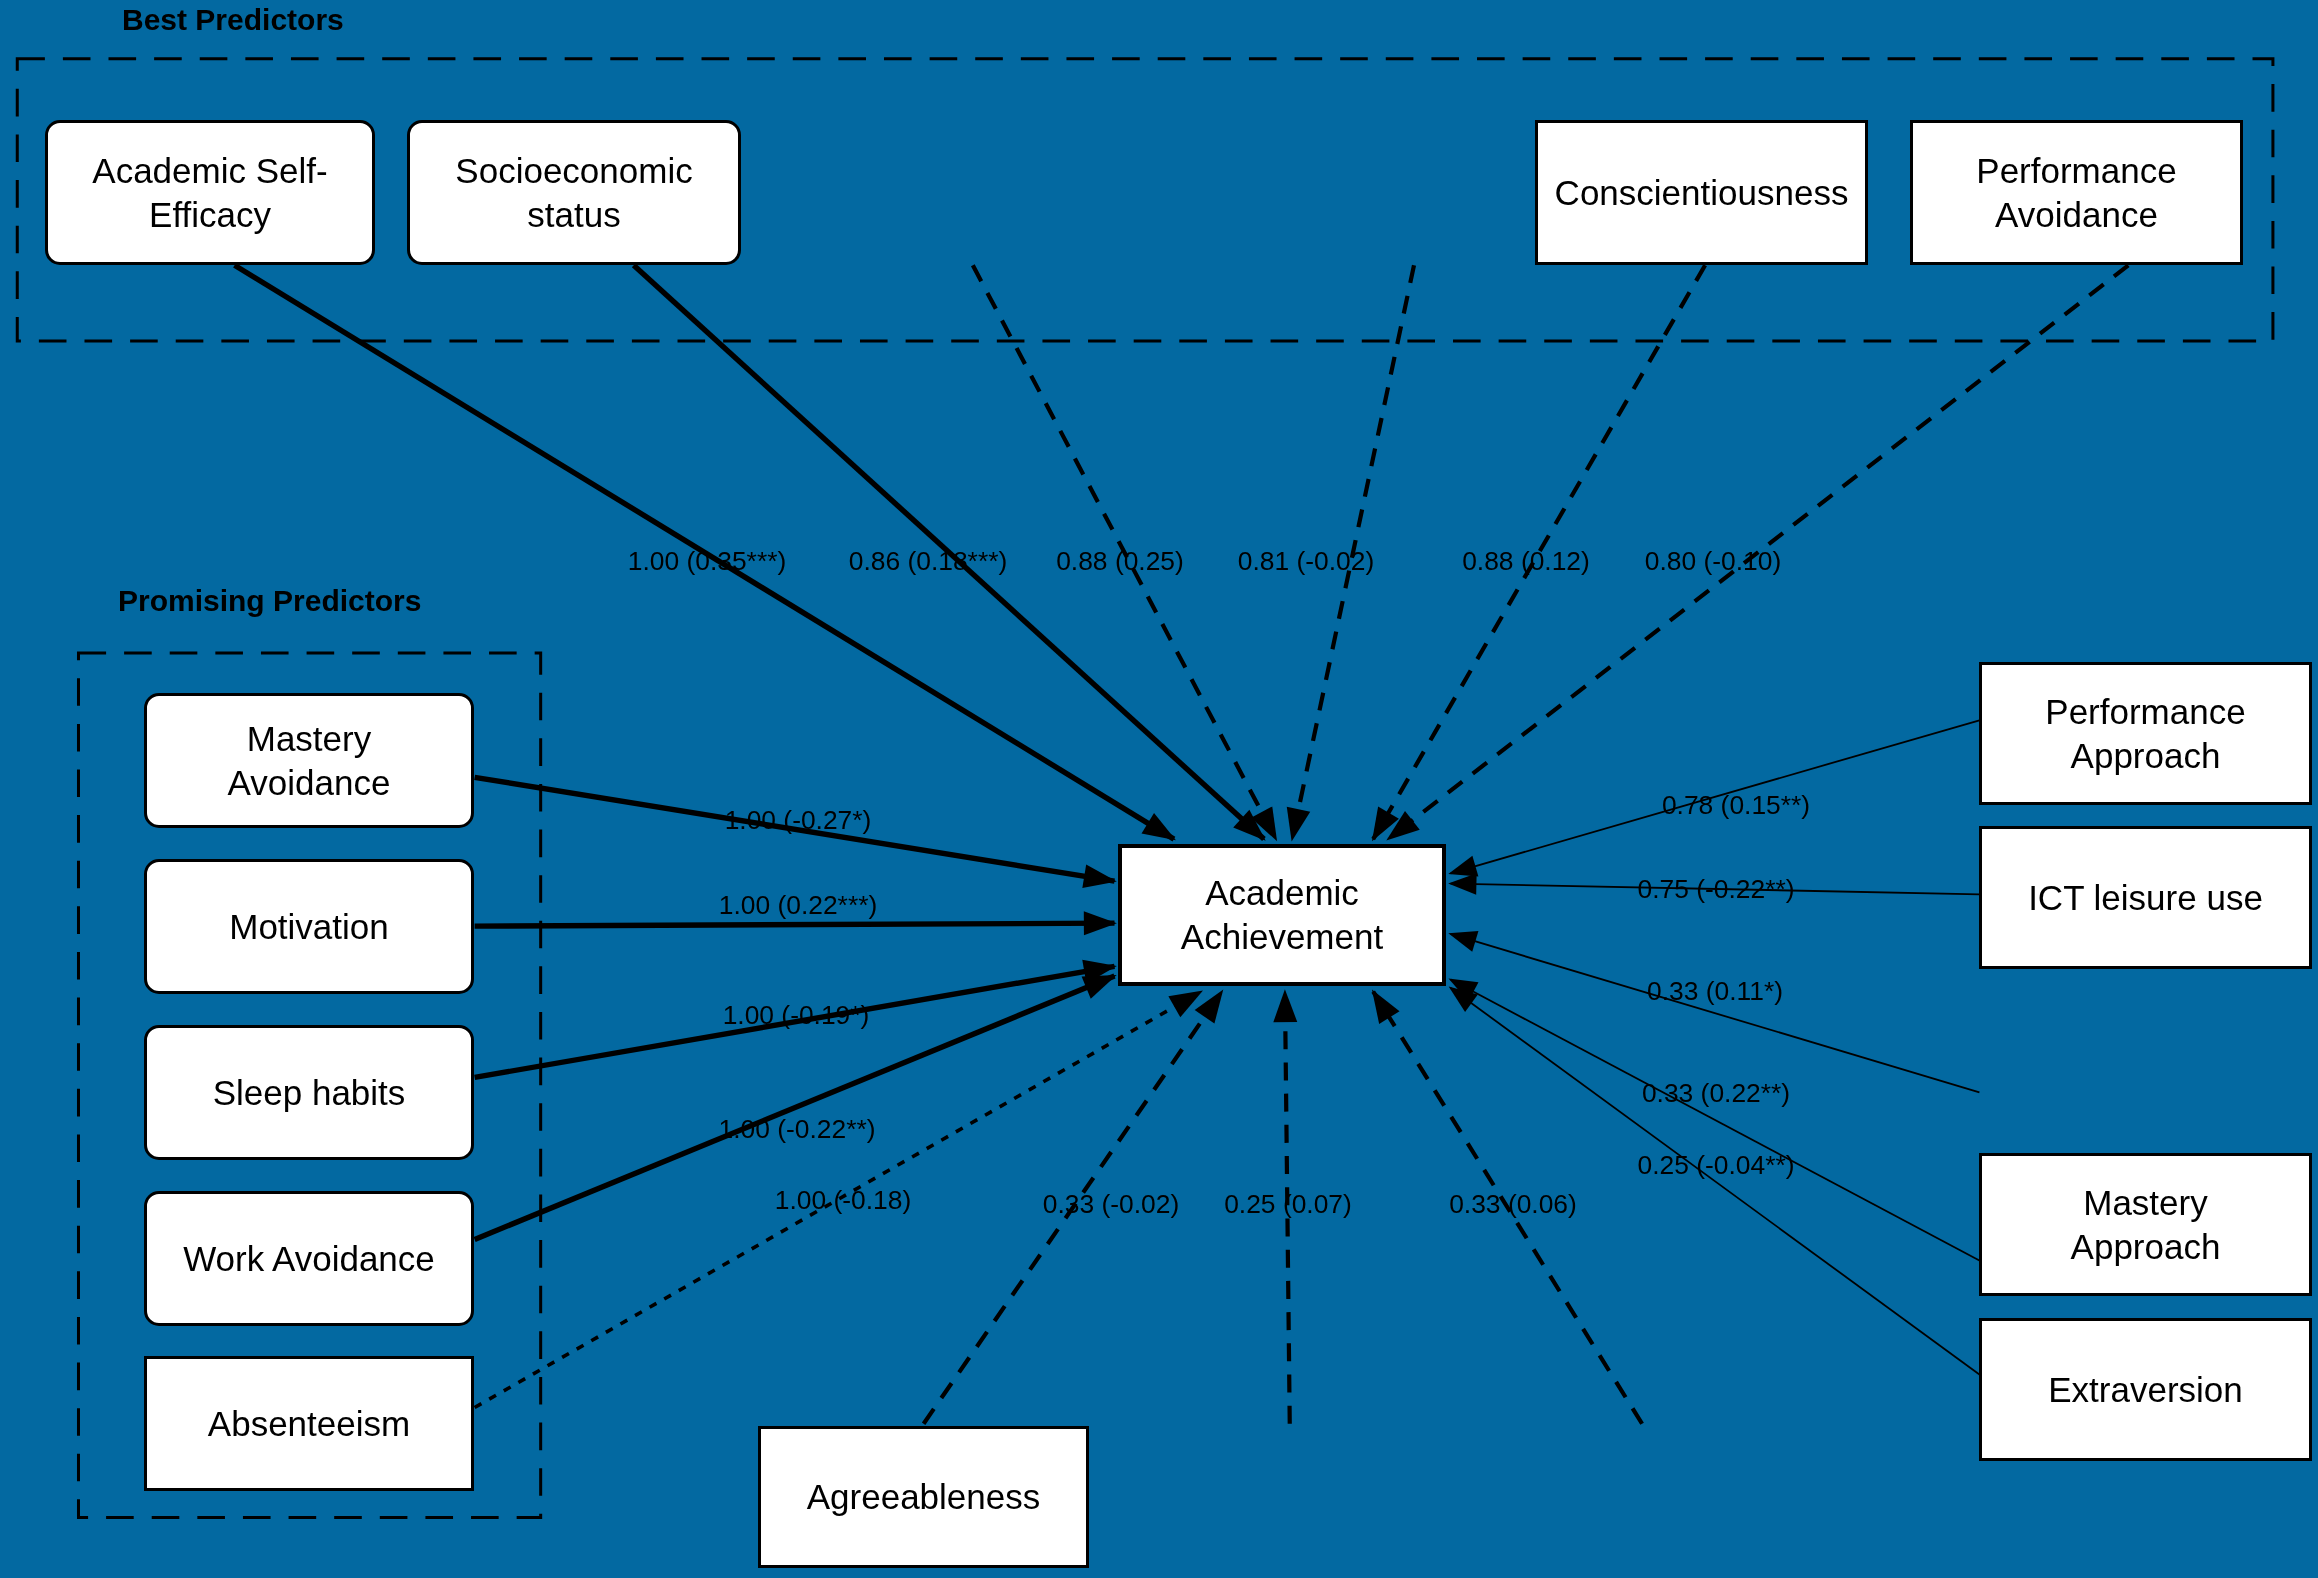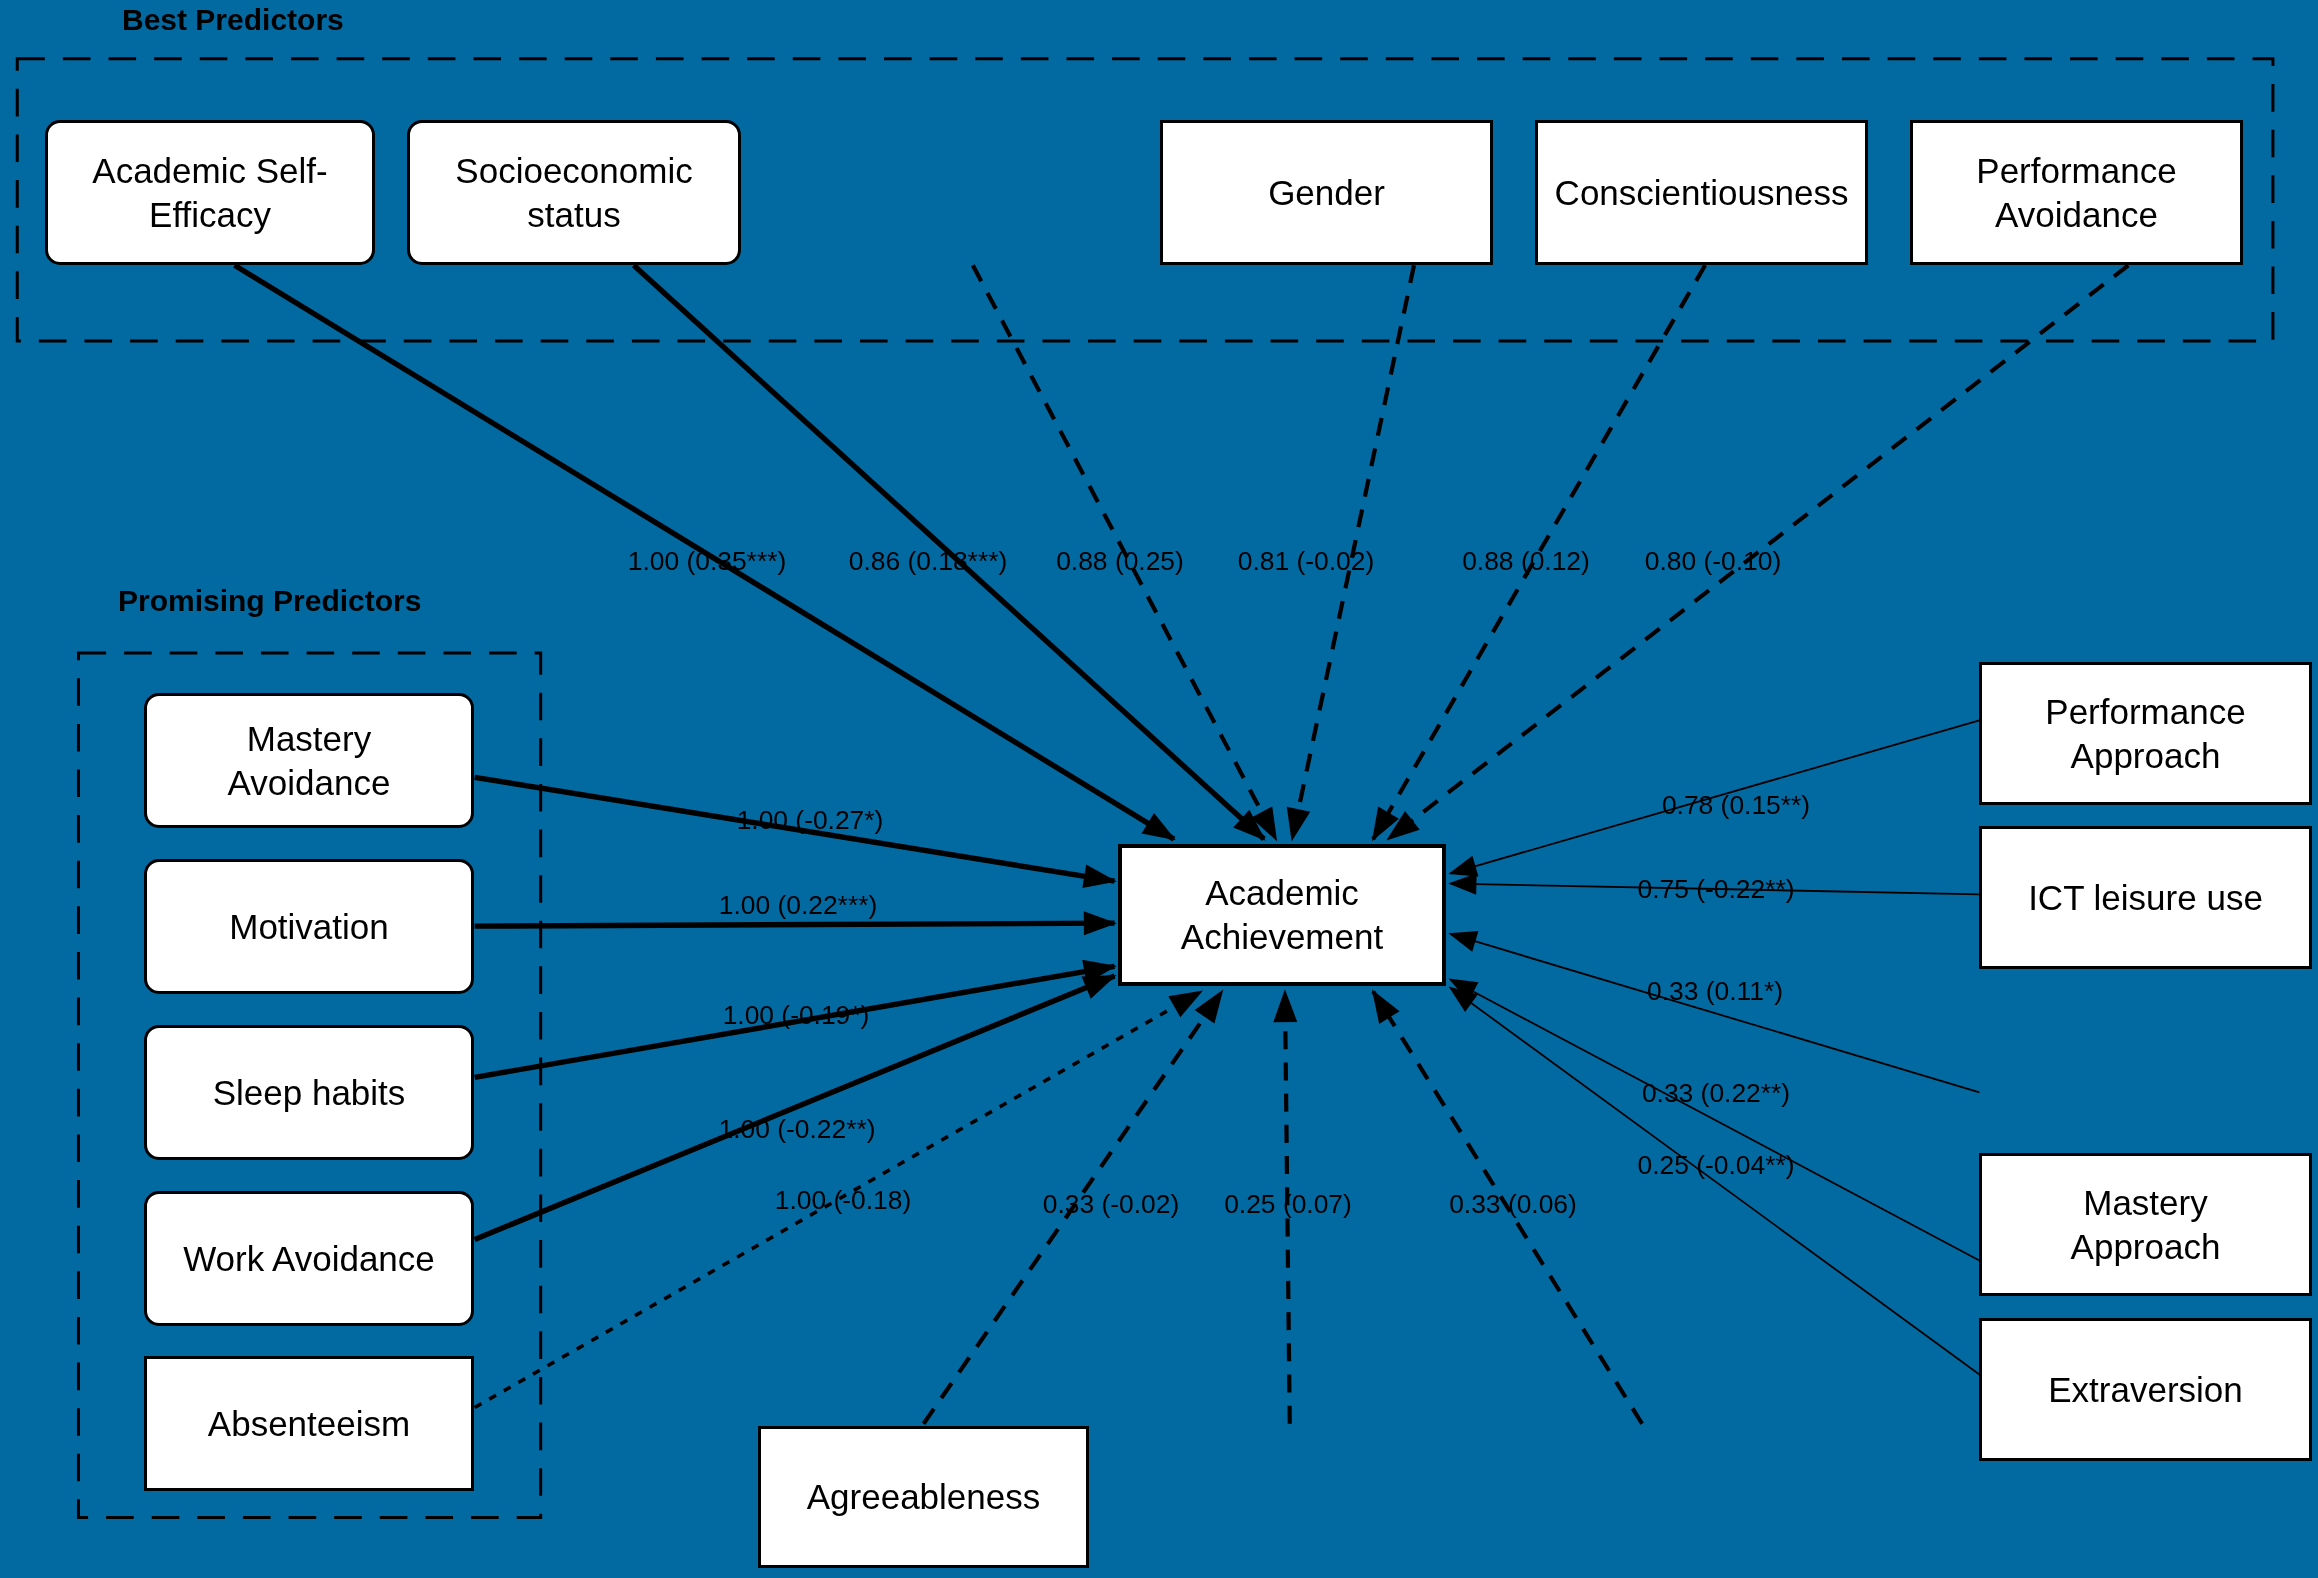--- a/index.html
+++ b/index.html
@@ -63,21 +63,20 @@
     <line class="t" x1="3297" y1="2290" x2="2416" y2="1646" marker-end="url(#aht)"></line>
   </svg>
 
   <div class="gtitle" style="left:122px;top:3px;">Best Predictors</div>
   <div class="gtitle" style="left:118px;top:584px;">Promising Predictors</div>
 
   <div class="node b" style="left:45px;top:120px;width:330px;height:145px;">Academic Self-
 Efficacy</div>
   <div class="node b" style="left:407px;top:120px;width:334px;height:145px;">Socioeconomic
 status</div>
-  <div class="node" style="left:1160px;top:120px;width:333px;height:145px;">Gender</div>
   <div class="node" style="left:1535px;top:120px;width:333px;height:145px;">Conscientiousness</div>
   <div class="node" style="left:1910px;top:120px;width:333px;height:145px;">Performance
 Avoidance</div>
 
   <div class="node b" style="left:144px;top:693px;width:330px;height:135px;">Mastery
 Avoidance</div>
   <div class="node b" style="left:144px;top:859px;width:330px;height:135px;">Motivation</div>
   <div class="node b" style="left:144px;top:1025px;width:330px;height:135px;">Sleep habits</div>
   <div class="node b" style="left:144px;top:1191px;width:330px;height:135px;">Work Avoidance</div>
   <div class="node" style="left:144px;top:1356px;width:330px;height:135px;">Absenteeism</div>
@@ -94,21 +93,21 @@
 
   <div class="node" style="left:758px;top:1426px;width:331px;height:142px;">Agreeableness</div>
 
   <div class="coef" style="left:707px;top:561px;">1.00 (0.35***)</div>
   <div class="coef" style="left:928px;top:561px;">0.86 (0.18***)</div>
   <div class="coef" style="left:1120px;top:561px;">0.88 (0.25)</div>
   <div class="coef" style="left:1306px;top:561px;">0.81 (-0.02)</div>
   <div class="coef" style="left:1526px;top:561px;">0.88 (0.12)</div>
   <div class="coef" style="left:1713px;top:561px;">0.80 (-0.10)</div>
 
-  <div class="coef" style="left:798px;top:820px;margin-left:12px;">1.00 (-0.27*)</div>
+  <div class="coef" style="left:798px;top:820px;">1.00 (-0.27*)</div>
   <div class="coef" style="left:798px;top:905px;">1.00 (0.22***)</div>
   <div class="coef" style="left:796px;top:1015px;">1.00 (-0.19*)</div>
   <div class="coef" style="left:797px;top:1129px;">1.00 (-0.22**)</div>
   <div class="coef" style="left:843px;top:1200px;">1.00 (-0.18)</div>
 
   <div class="coef" style="left:1111px;top:1204px;">0.33 (-0.02)</div>
   <div class="coef" style="left:1288px;top:1204px;">0.25 (0.07)</div>
   <div class="coef" style="left:1513px;top:1204px;">0.33 (0.06)</div>
 
   <div class="coef" style="left:1716px;top:805px;margin-left:20px;">0.78 (0.15**)</div>

